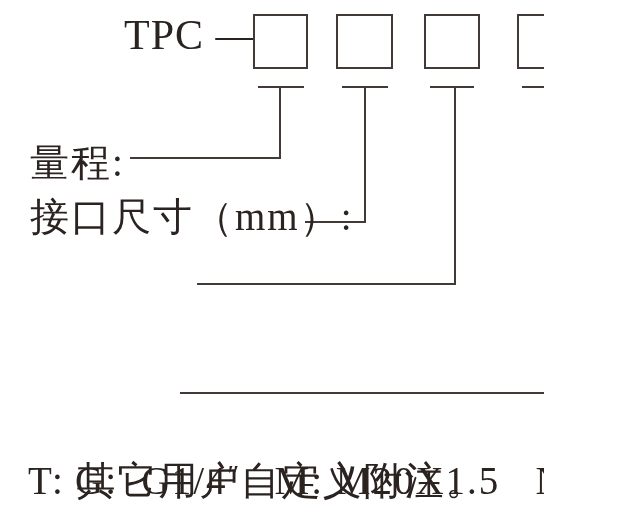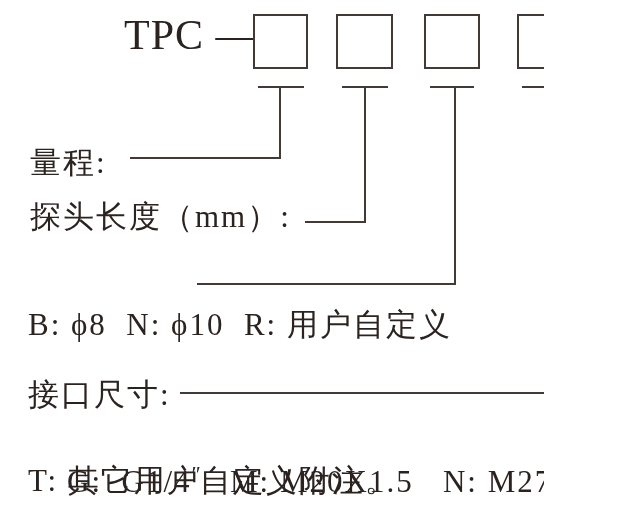--- a/index.html
+++ b/index.html
@@ -39,21 +39,21 @@
   .box3 { left: 424px; width: 52px; }
   .box4 { left: 517px; width: 51px; }
   .hline, .vline {
     position: absolute;
     background: #423a37;
   }
   .hline { height: 2px; }
   .vline { width: 2px; }
   .label {
     position: absolute;
-    font-size: 31px;
+    font-size: 39px;
     line-height: 36px;
     letter-spacing: 2px;
     white-space: pre;
     color: #2b2320;
   }
   .sup {
     font-size: 0.72em;
     vertical-align: 10px;
     letter-spacing: 0;
   }
@@ -80,26 +80,24 @@
   <div class="vline" style="left:454px; top:88px; height:197px;"></div>
   <div class="vline" style="left:548px; top:88px; height:307px;"></div>
 
   <div class="hline" style="left:130px; top:157px; width:151px;"></div>
   <div class="hline" style="left:305px; top:221px; width:61px;"></div>
   <div class="hline" style="left:197px; top:283px; width:259px;"></div>
   <div class="hline" style="left:180px; top:392px; width:370px;"></div>
 
   <div class="label" style="left:30px; top:145px;">量程:</div>
 
-  <div class="label" style="left:30px; top:199px;">探头长度（mm）:</div>
+  <div class="label" style="left:30px; top:199px;">接口尺寸（mm）:</div>
 
 
-  <div class="label" style="left:28px; top:307px;">B: ϕ8  N: ϕ10  R: 用户自定义</div>
 
-  <div class="label" style="left:28px; top:377px;">接口尺寸:</div>
 
   <div class="label" style="left:28px; top:421px;">
     <span>G:  G1/4</span><span class="sup">″</span><span>   M: M20X1.5   N: M27X2</span>
   </div>
 
   <div class="label" style="left:28px; top:463px;">T: 其它用户自定义附注。</div>
 
 </div>
 
 </body></html>

